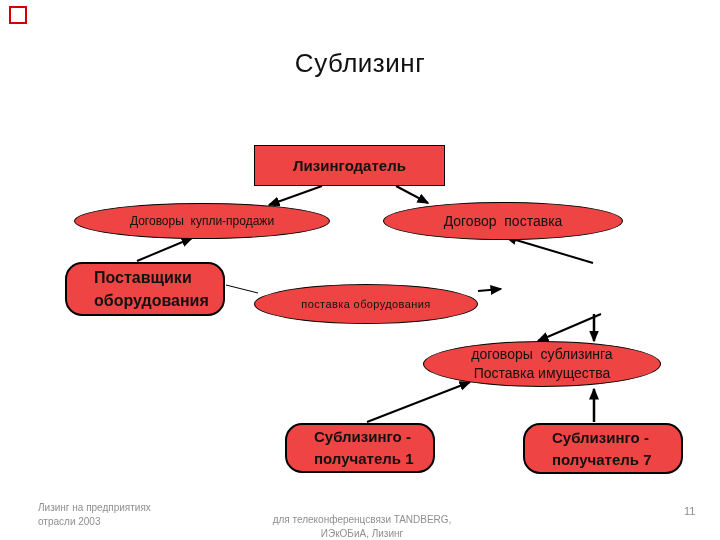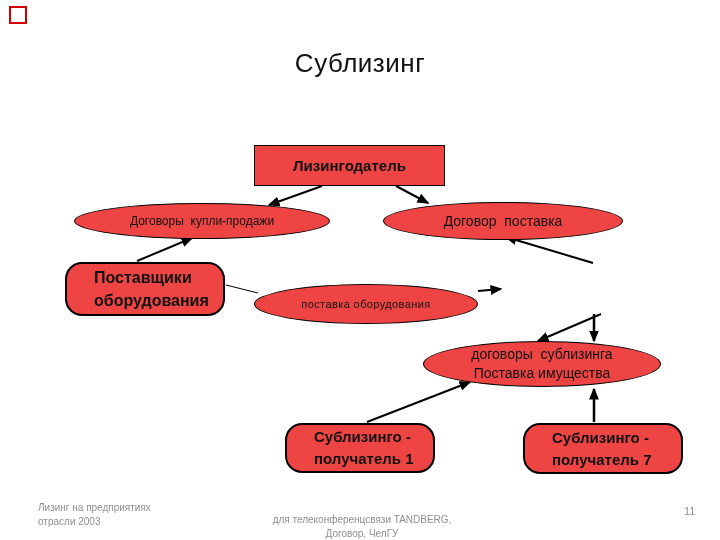--- a/index.html
+++ b/index.html
@@ -97,17 +97,17 @@
     <span class="bold lbl">Сублизинго -</span>
     <span class="bold lbl">получатель 7</span>
   </div>
 
   <div class="footer footer-left">
     <div>Лизинг на предприятиях</div>
     <div>отрасли 2003</div>
   </div>
   <div class="footer footer-center">
     <div>для телеконференцсвязи TANDBERG,</div>
-    <div>Договор, ЧелГУ</div>
+    <div>ИЭкОБиА, Лизинг</div>
   </div>
   <div class="footer footer-page">11</div>
 
 </div>
 
 </body></html>

